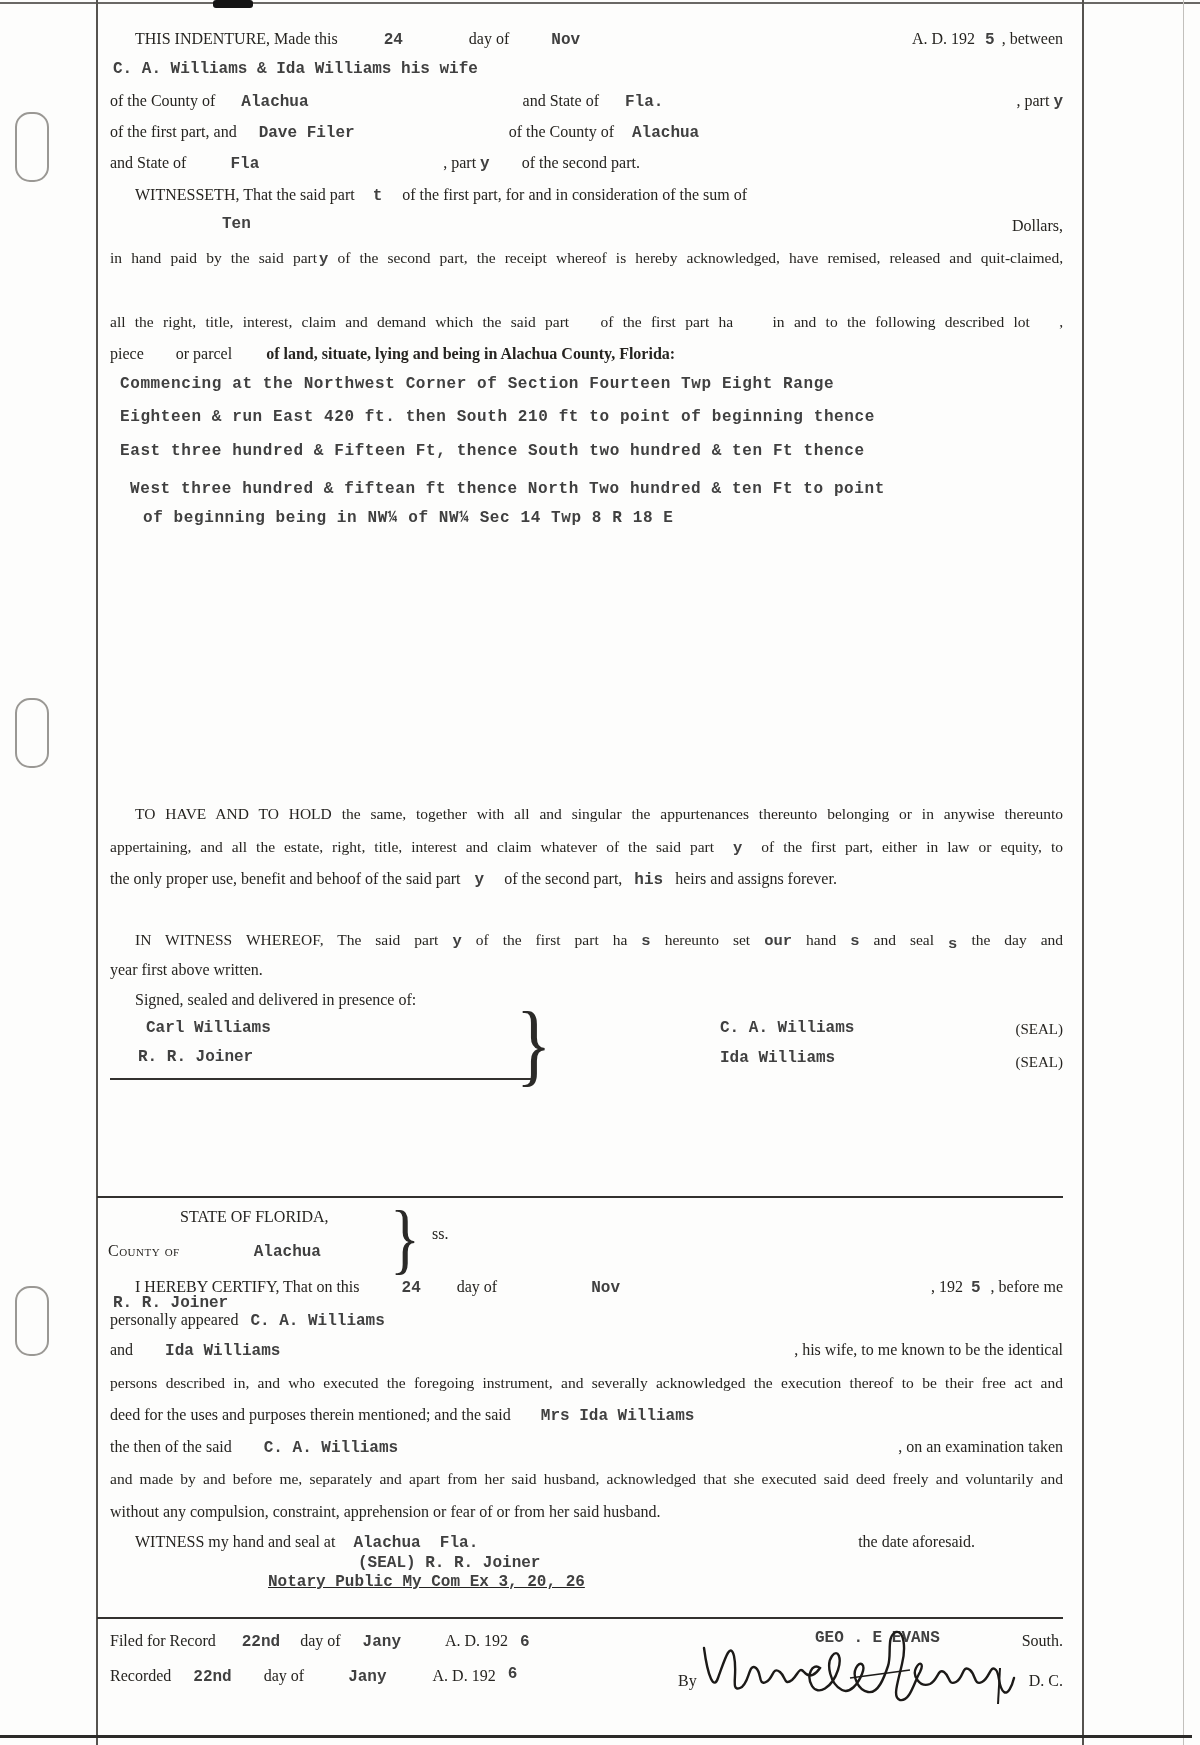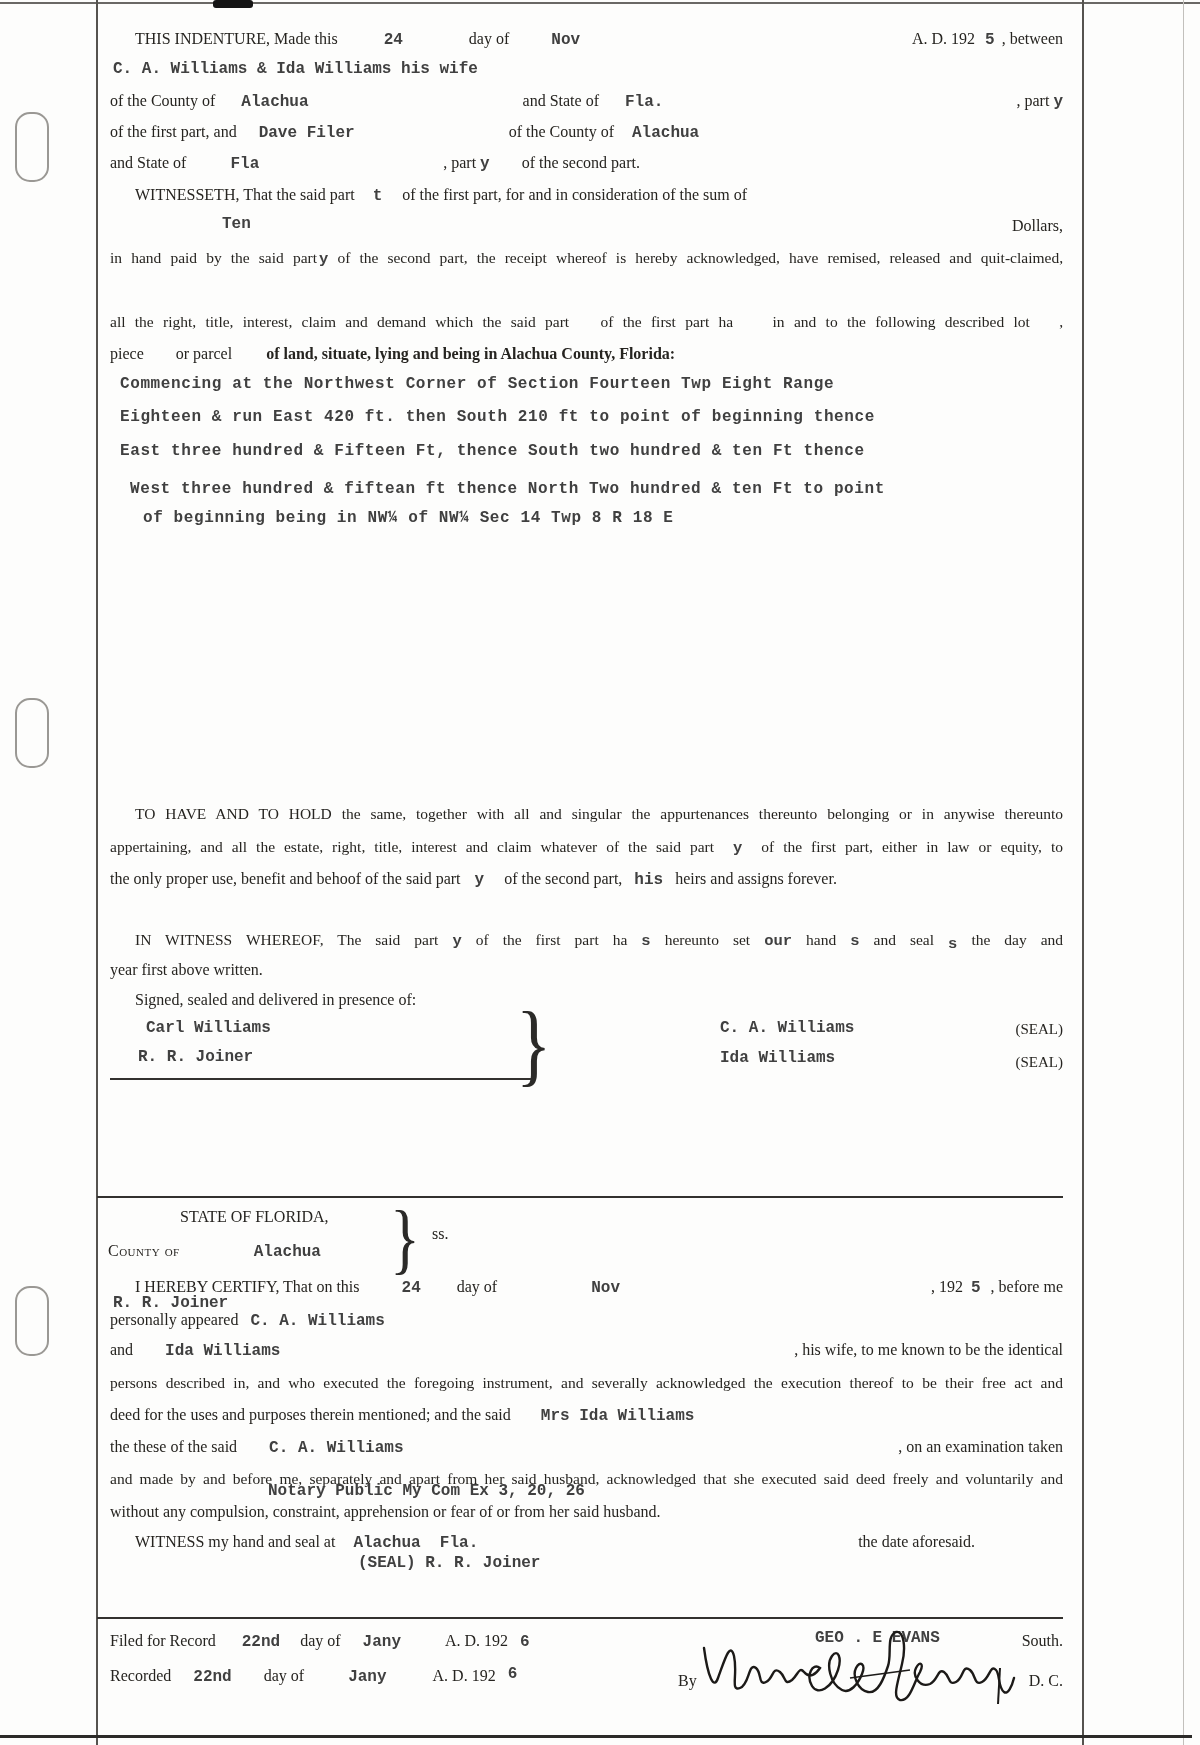--- a/index.html
+++ b/index.html
@@ -235,21 +235,21 @@
     <span class="rseg f">, his wife, to me known to be the identical</span>
   </div>
   <div class="jline f" style="top:1374px;">
     <span>persons described in, and who executed the foregoing instrument, and severally acknowledged the execution thereof to be their free act and</span>
   </div>
   <div class="line" style="left:110px;top:1406px;">
     <span class="f">deed for the uses and purposes therein mentioned; and the said</span>
     <span class="t" style="margin-left:26px;">Mrs Ida Williams</span>
   </div>
   <div class="line" style="left:110px;top:1438px;">
-    <span class="f">the these of the said</span>
+    <span class="f">the then of the said</span>
     <span class="t" style="margin-left:28px;">C. A. Williams</span>
   </div>
   <div class="line" style="left:0;top:1438px;right:0;">
     <span class="rseg f">, on an examination taken</span>
   </div>
   <div class="jline f" style="top:1470px;">
     <span>and made by and before me, separately and apart from her said husband, acknowledged that she executed said deed freely and voluntarily and</span>
   </div>
   <div class="line" style="left:110px;top:1503px;">
     <span class="f">without any compulsion, constraint, apprehension or fear of or from her said husband.</span>
@@ -257,21 +257,21 @@
   <div class="line" style="left:135px;top:1533px;">
     <span class="f">WITNESS my hand and seal at</span>
     <span class="t" style="margin-left:14px;">Alachua  Fla.</span>
   </div>
   <div class="line" style="left:0;top:1533px;right:0;">
     <span class="f" style="position:absolute;right:225px;top:0;white-space:nowrap;">the date aforesaid.</span>
   </div>
   <div class="line" style="left:358px;top:1553px;">
     <span class="t">(SEAL) R. R. Joiner</span>
   </div>
-  <div class="line" style="left:268px;top:1481px;">
+  <div class="line" style="left:268px;top:1572px;text-decoration:underline;">
     <span class="t">Notary Public My Com Ex 3, 20, 26</span>
   </div>
 
   <div class="hrule" style="left:97px;top:1617px;width:966px;"></div>
 
   <div class="line" style="left:110px;top:1632px;">
     <span class="f">Filed for Record</span>
     <span class="t" style="margin-left:22px;">22nd</span>
     <span class="f" style="margin-left:16px;">day of</span>
     <span class="t" style="margin-left:18px;">Jany</span>

